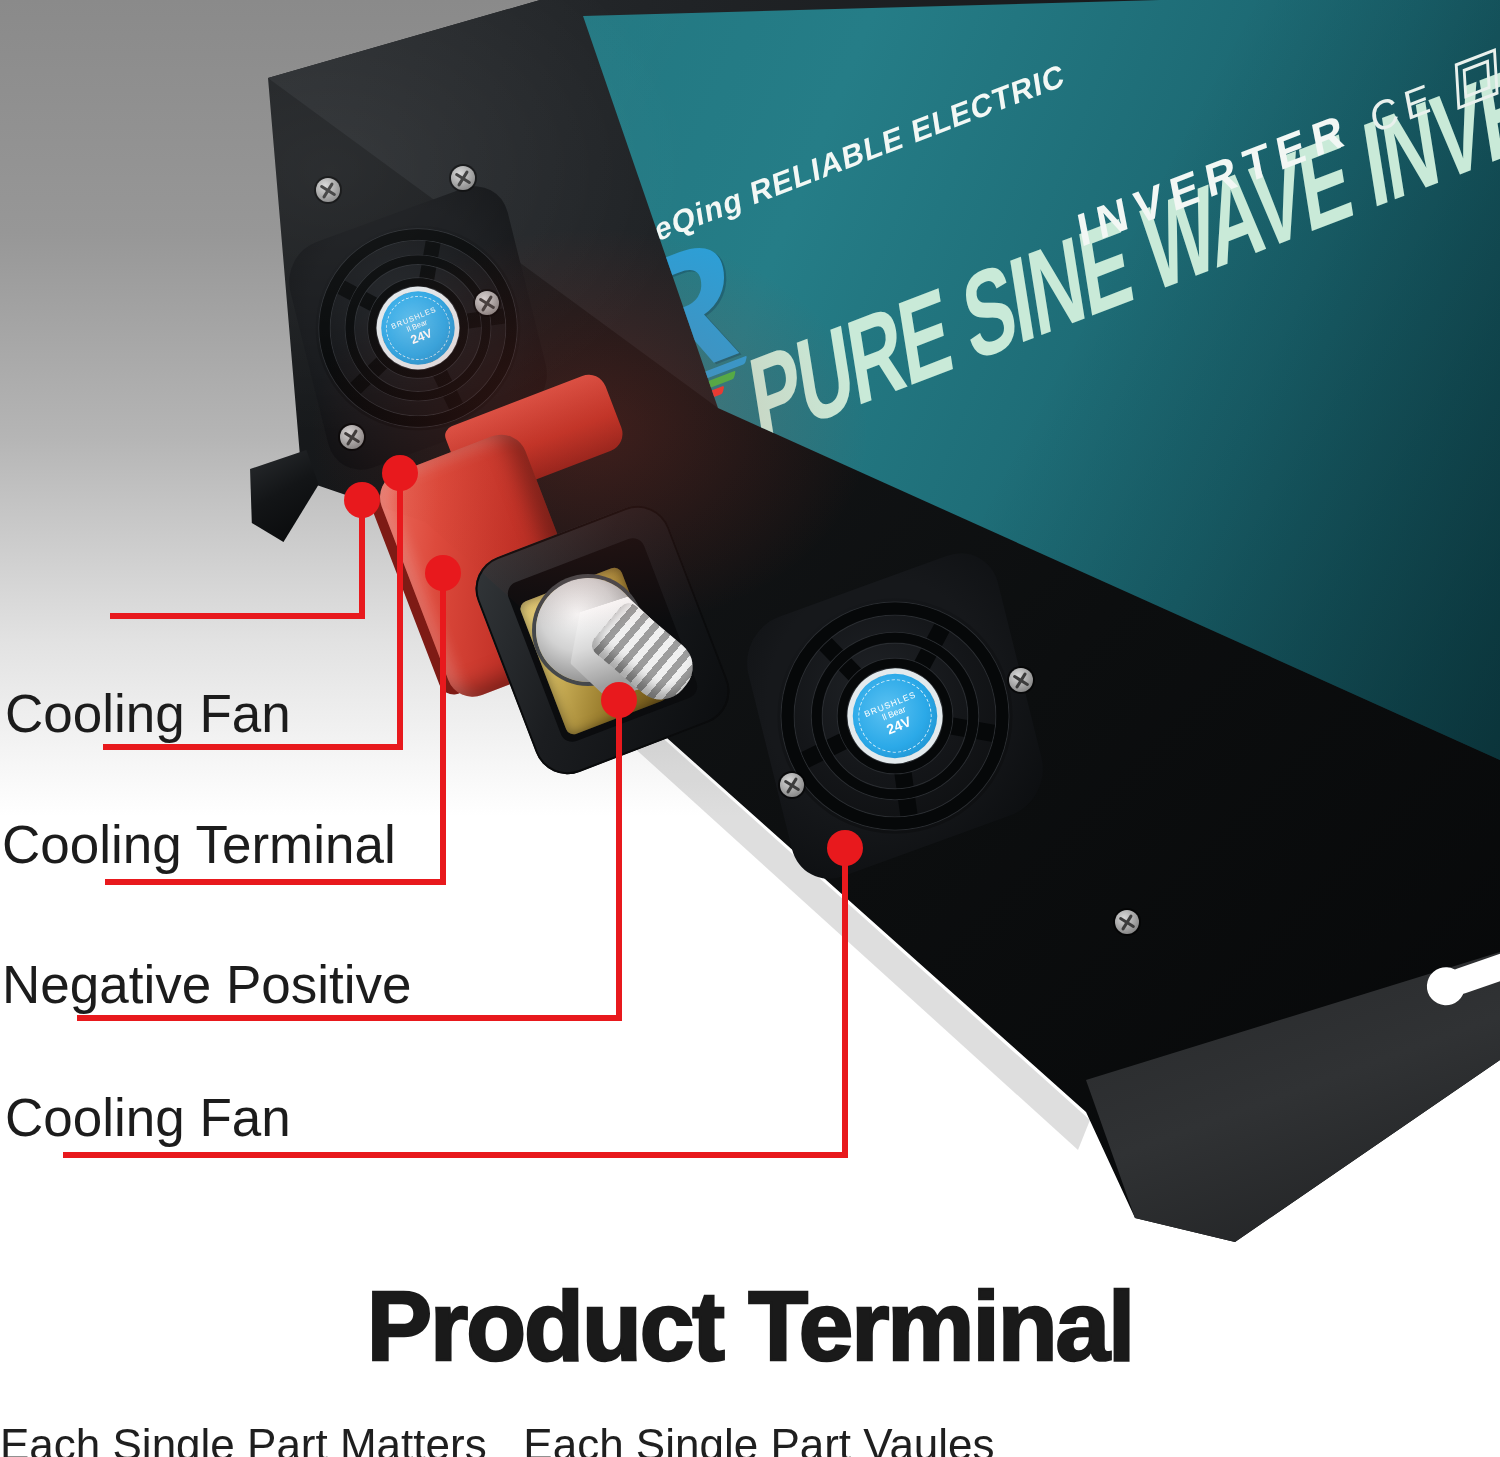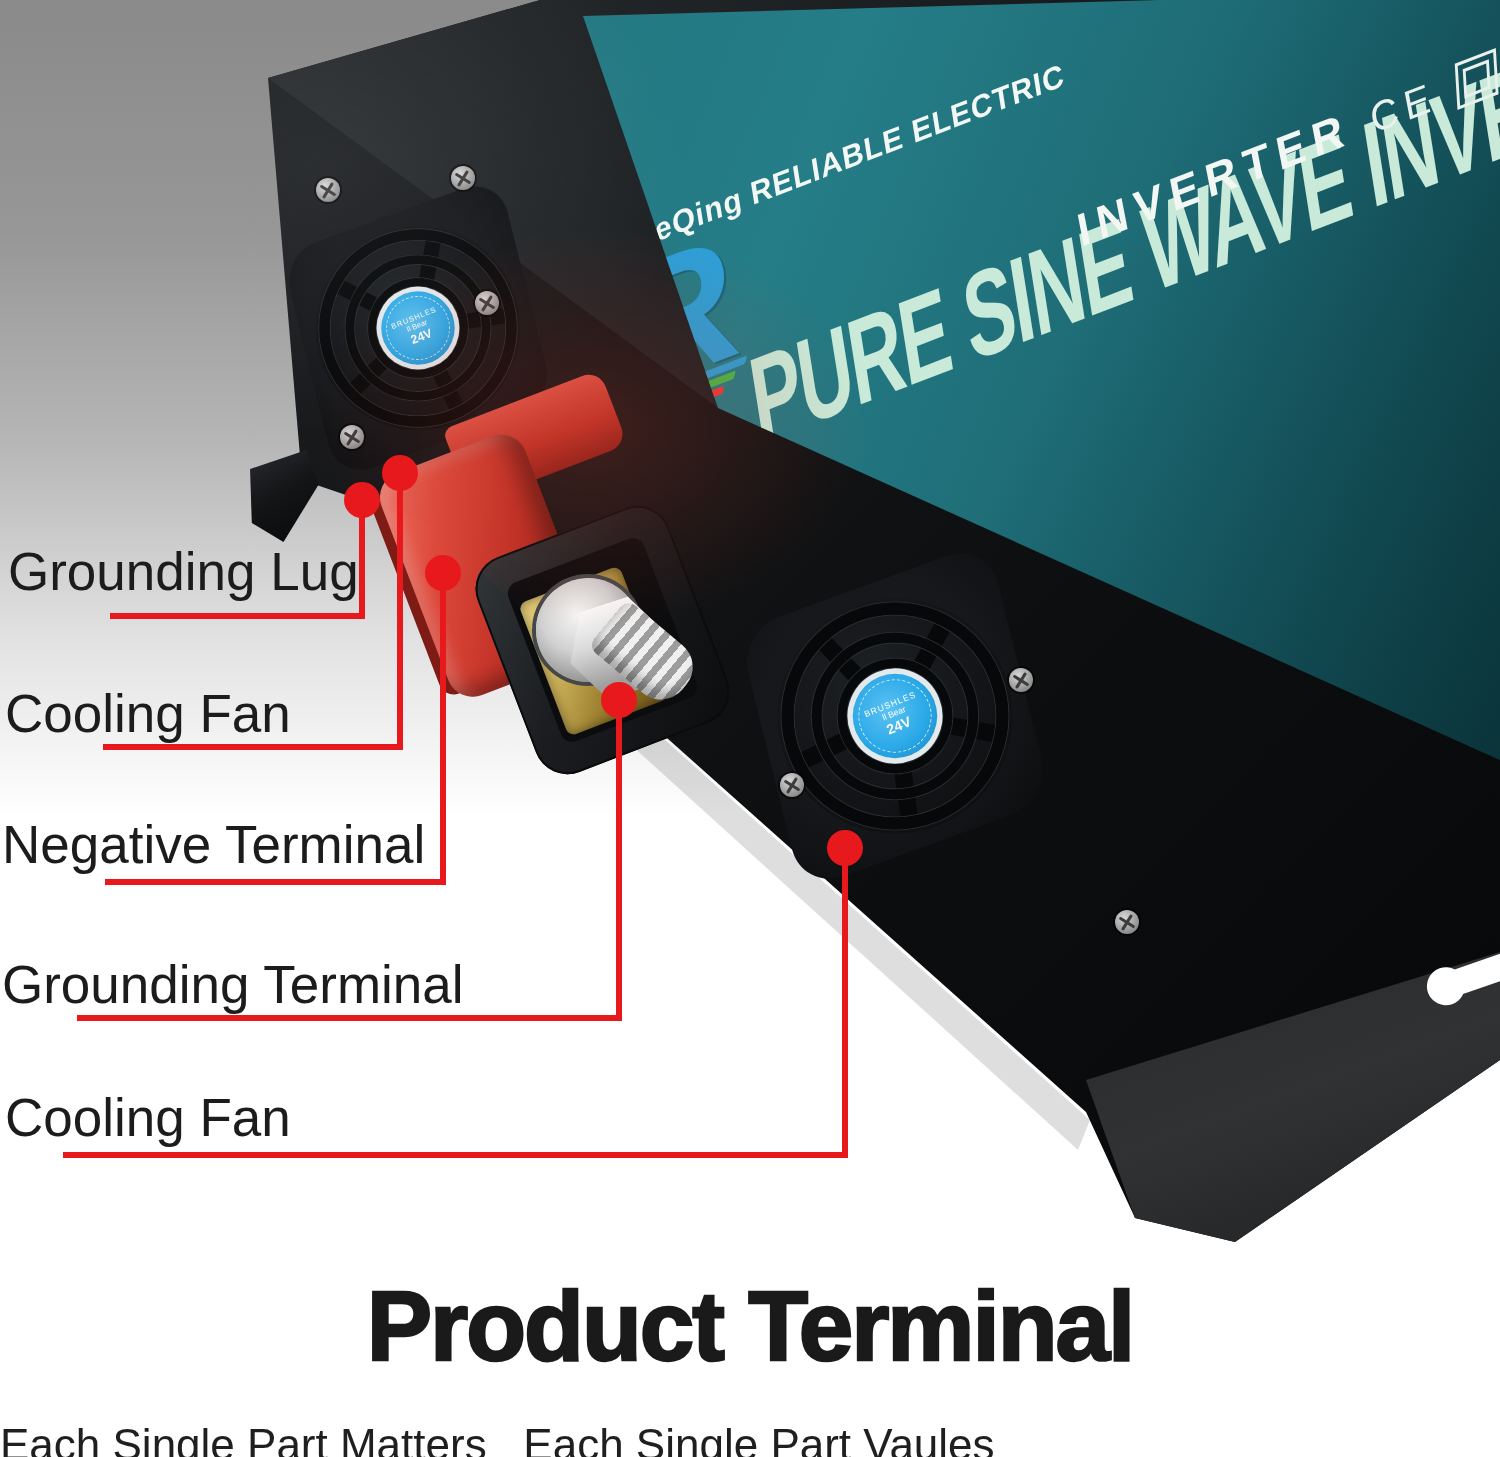--- a/index.html
+++ b/index.html
@@ -245,36 +245,35 @@
     <div class="screw" style="left:780px; top:773px;"></div>
     <div class="screw" style="left:1009px; top:668px;"></div>
     <div class="screw" style="left:1115px; top:910px;"></div>
 
     <div class="face-glow"></div>
   </div>
 
   <div class="dot" style="left:344px; top:482px;"></div>
   <div class="cline" style="left:359px; top:500px; width:6px; height:116px;"></div>
   <div class="cline" style="left:110px; top:613px; width:255px; height:6px;"></div>
-  <div class="callout-label" style="left:8px; top:541px;">Grounding Lug</div>
 
   <div class="dot" style="left:382px; top:455px;"></div>
   <div class="cline" style="left:397px; top:473px; width:6px; height:277px;"></div>
   <div class="cline" style="left:103px; top:744px; width:300px; height:6px;"></div>
   <div class="callout-label" style="left:5px; top:683px;">Cooling Fan</div>
 
   <div class="dot" style="left:425px; top:555px;"></div>
   <div class="cline" style="left:440px; top:573px; width:6px; height:309px;"></div>
   <div class="cline" style="left:105px; top:879px; width:341px; height:6px;"></div>
-  <div class="callout-label" style="left:2px; top:814px;">Negative Terminal</div>
+  <div class="callout-label" style="left:2px; top:814px;">Cooling Terminal</div>
 
   <div class="dot" style="left:601px; top:682px;"></div>
   <div class="cline" style="left:616px; top:700px; width:6px; height:318px;"></div>
   <div class="cline" style="left:77px; top:1015px; width:545px; height:6px;"></div>
-  <div class="callout-label" style="left:2px; top:954px;">Grounding Terminal</div>
+  <div class="callout-label" style="left:2px; top:954px;">Negative Positive</div>
 
   <div class="dot" style="left:827px; top:830px;"></div>
   <div class="cline" style="left:842px; top:848px; width:6px; height:307px;"></div>
   <div class="cline" style="left:63px; top:1152px; width:785px; height:6px;"></div>
   <div class="callout-label" style="left:5px; top:1087px;">Cooling Fan</div>
 
   <div class="pd-title">Product Terminal</div>
   <div class="pd-sub">Each Single Part Matters   Each Single Part Vaules</div>
 
 </div>

